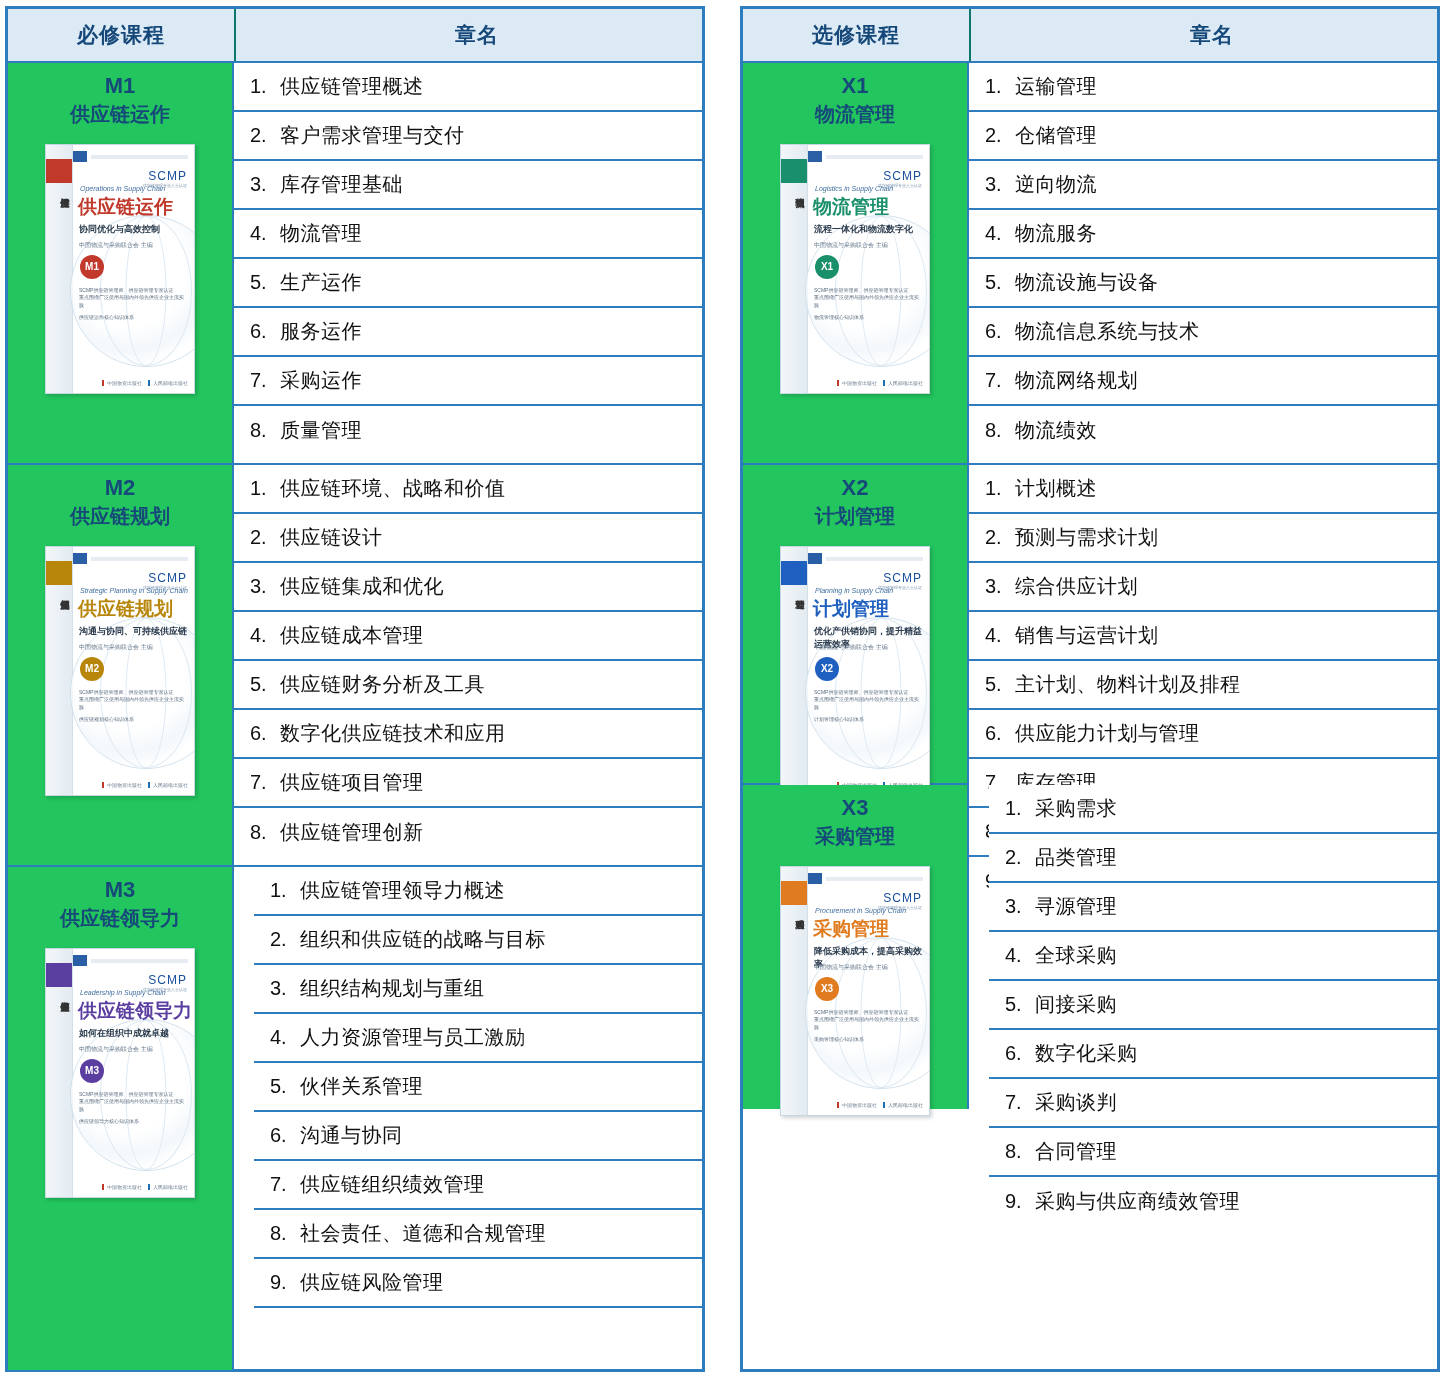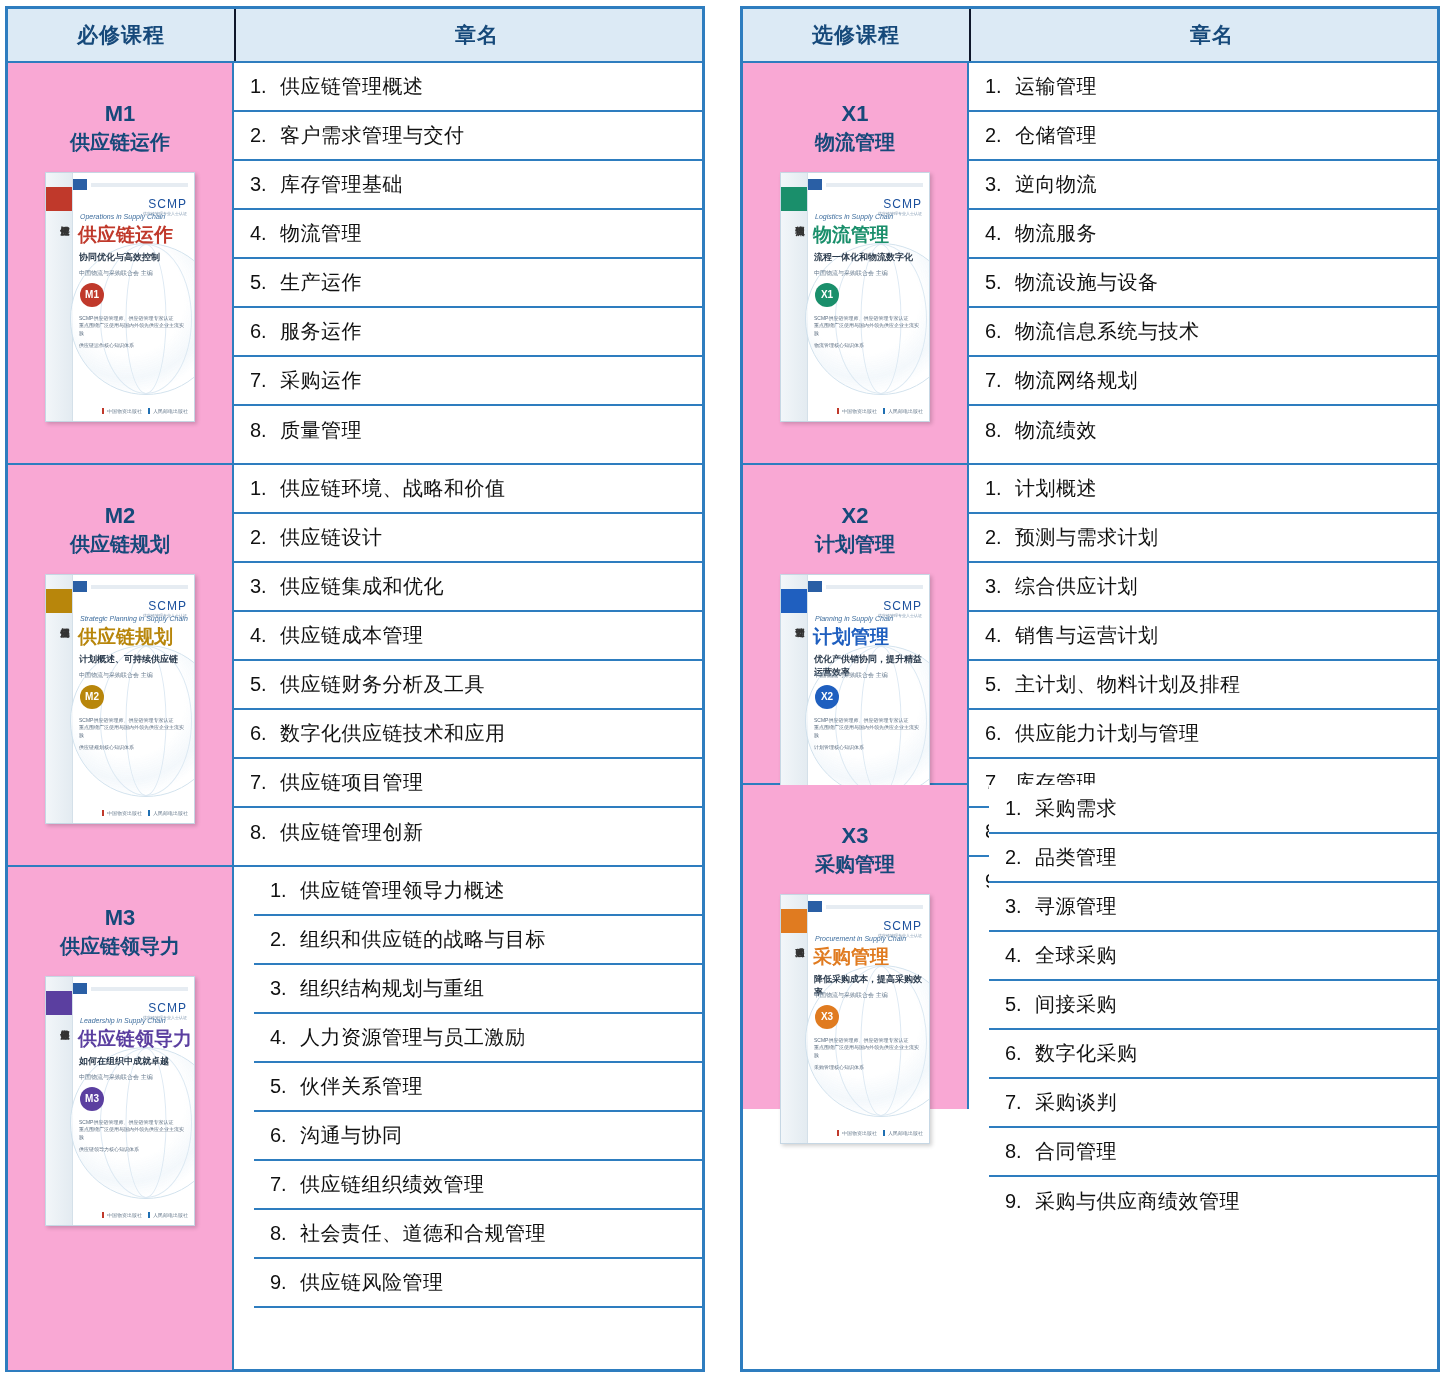--- a/index.html
+++ b/index.html
@@ -35,39 +35,39 @@
   }
   .hdr-cell {
     display: flex;
     align-items: center;
     justify-content: center;
     font-size: 21px;
     font-weight: bold;
     color: #16497a;
     letter-spacing: 1px;
   }
-  .hdr-course { width: 226px; border-right: 2px solid #0f172a; }
+  .hdr-course { width: 226px; border-right: 2px solid #0f766e; }
   .hdr-chapter { flex: 1; margin-left: 16px; }
 
   .module-block {
     display: flex;
     border-bottom: 2px solid #2e7dbf;
     box-sizing: border-box;
   }
   .module-block:last-child { border-bottom: none; gap: 20px; }
 
   .course-cell {
     width: 226px;
     border-right: 2px solid #2e7dbf;
-    background: #f9a8d4;
+    background: #22c55e;
     box-sizing: border-box;
     display: flex;
     flex-direction: column;
     align-items: center;
-    padding-top: 36px;
+    padding-top: 8px;
     position: relative;
   }
   .course-code {
     font-size: 22px;
     font-weight: bold;
     color: #16497a;
     line-height: 1.35;
   }
   .course-name {
     font-size: 20px;
@@ -343,21 +343,21 @@
     <div class="spine-txt">供应链规划</div>
     <div class="topbar">
       <div class="tb-logo"></div>
       <div class="tb-line"></div>
     </div>
     <div class="scmp">SCMP</div>
     <div class="scmp-sub">供应链管理专业人士认证</div>
     <div class="globe"></div>
     <div class="eng">Strategic Planning in Supply Chain</div>
     <div class="title" style="color:#b8860b">供应链规划</div>
-    <div class="subtitle">计划概述、可持续供应链</div>
+    <div class="subtitle">沟通与协同、可持续供应链</div>
     <div class="org">中国物流与采购联合会  主编</div>
     <div class="badge" style="background:#b8860b">M2</div>
     <div class="blurb">
       <div>SCMP供应链管理师、供应链管理专家认证</div>
       <div>重点围绕广泛使用与国内外领先供应企业主流实践</div>
       <div style="height:5px"></div>
       <div>供应链规划核心知识体系</div>
     </div>
     <div class="bottombar">
       <div class="bb-mark">中国物资出版社</div>

